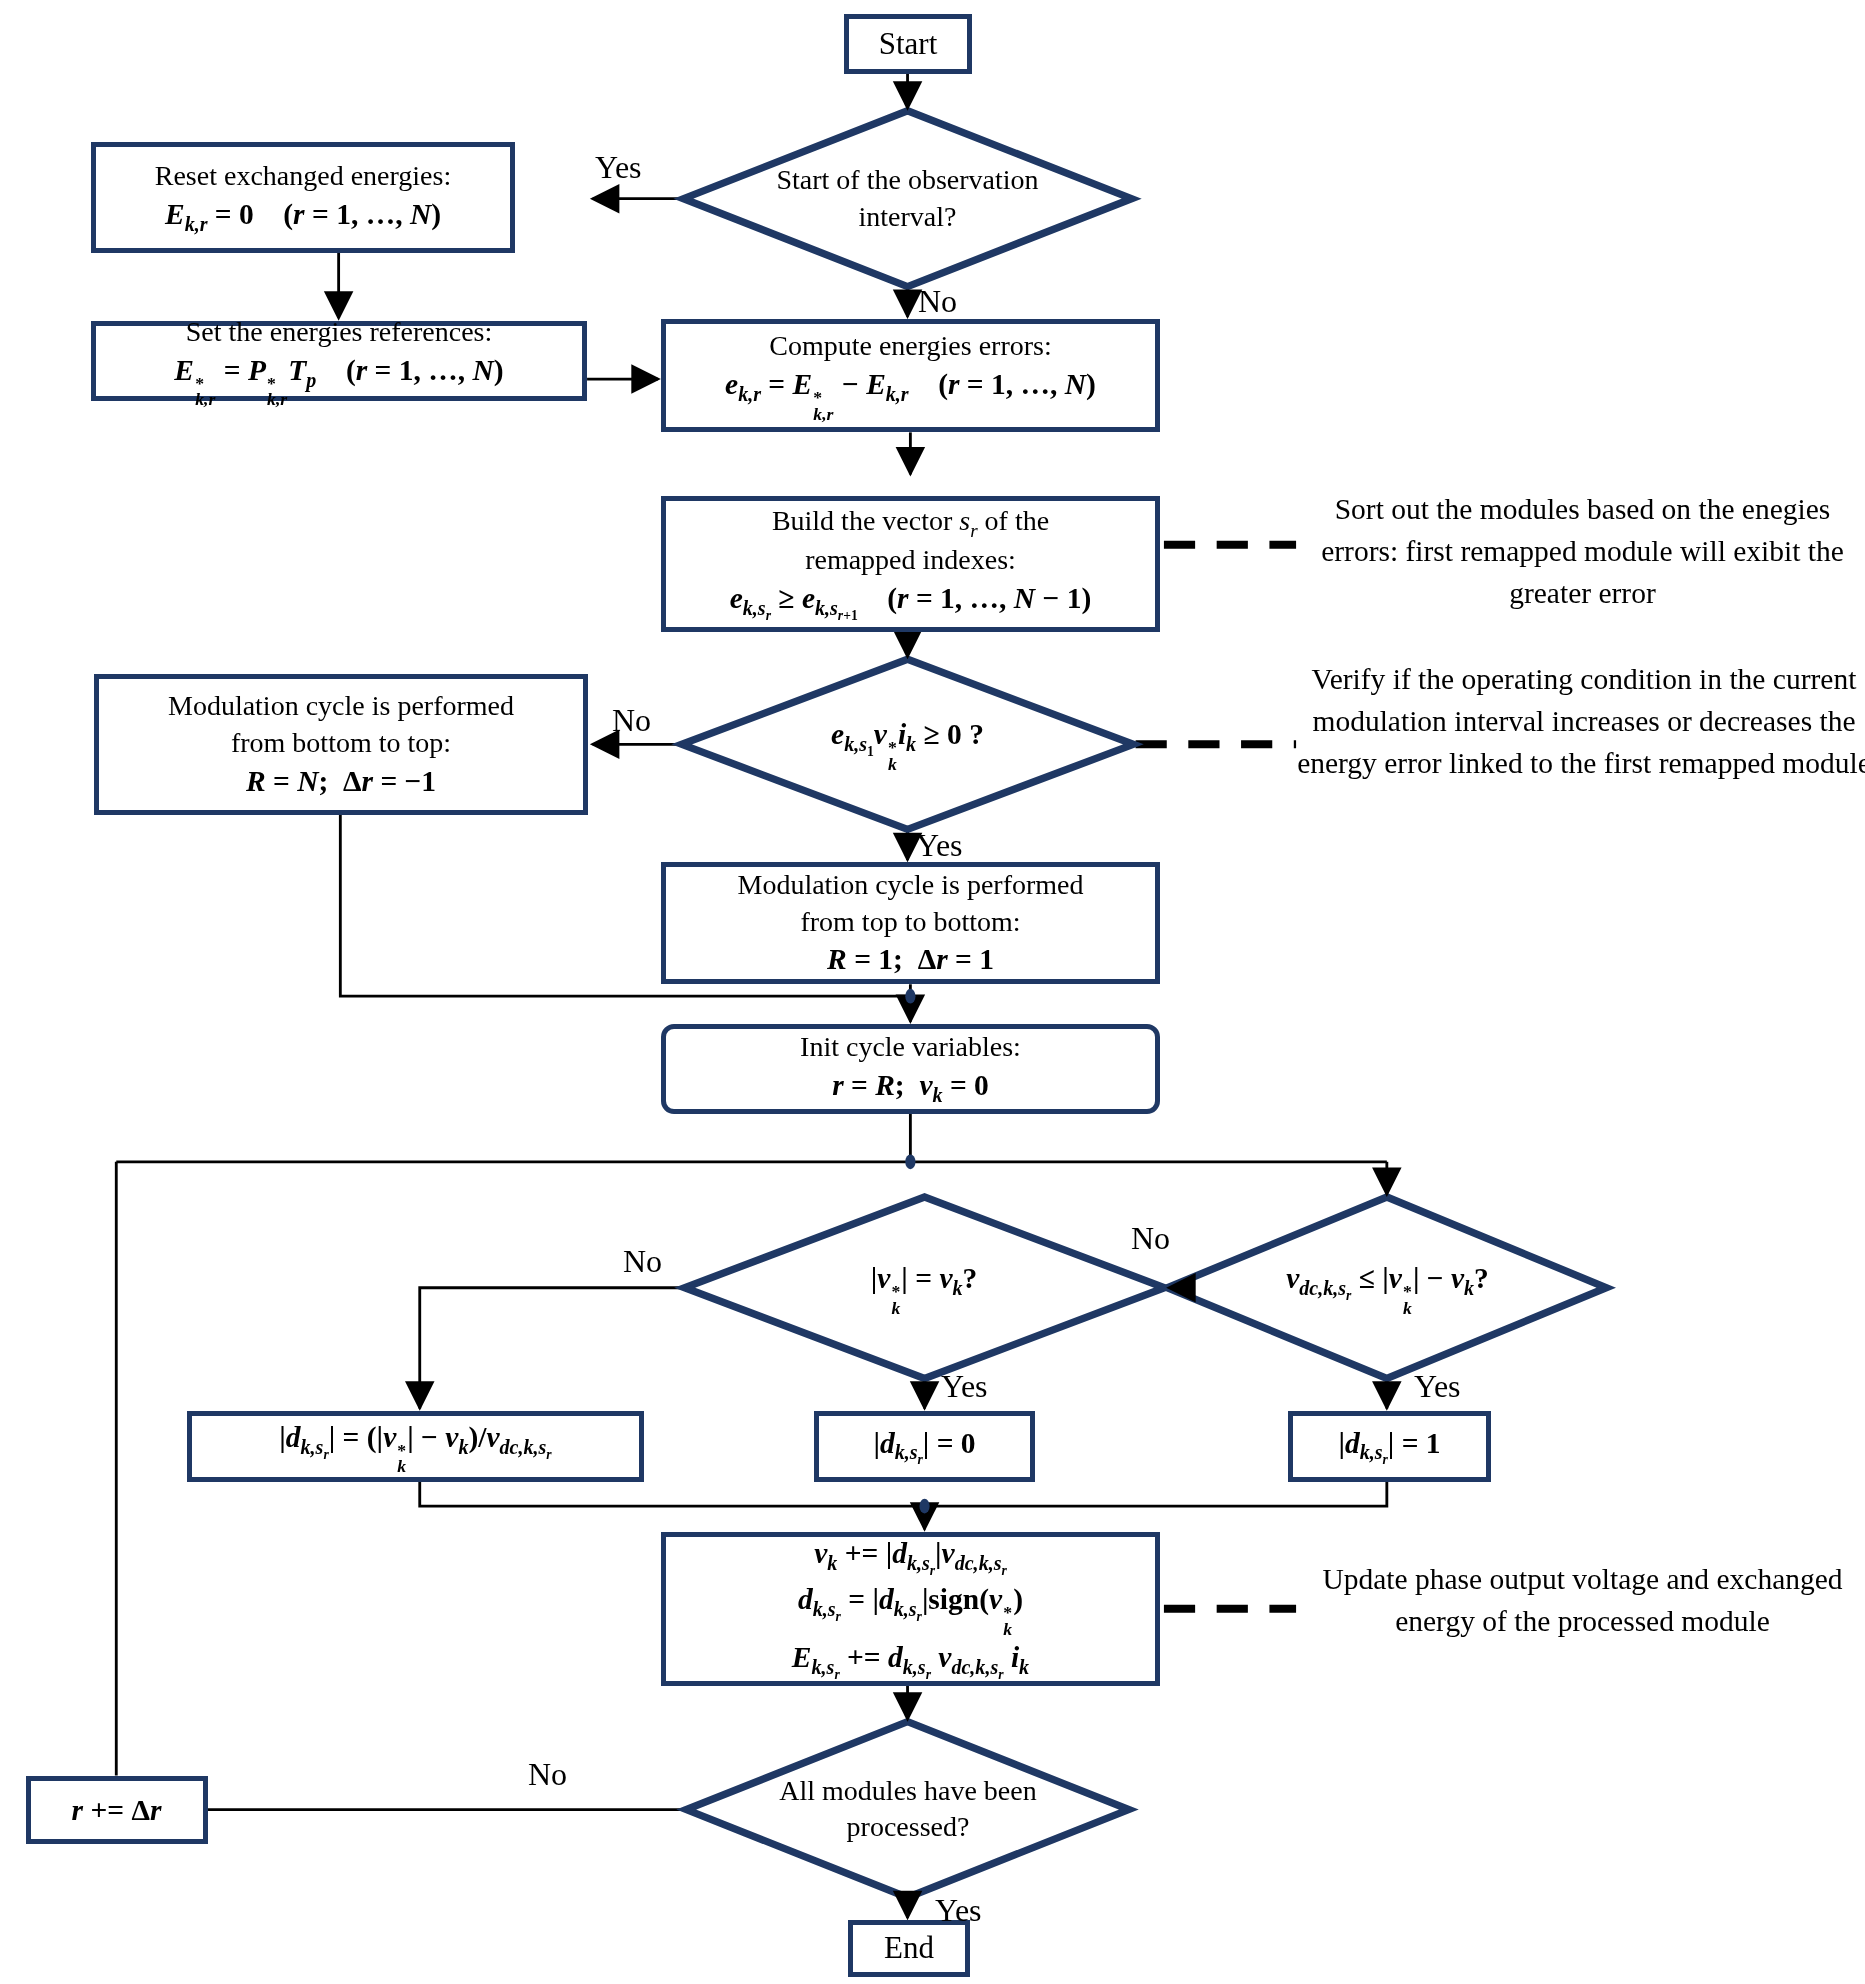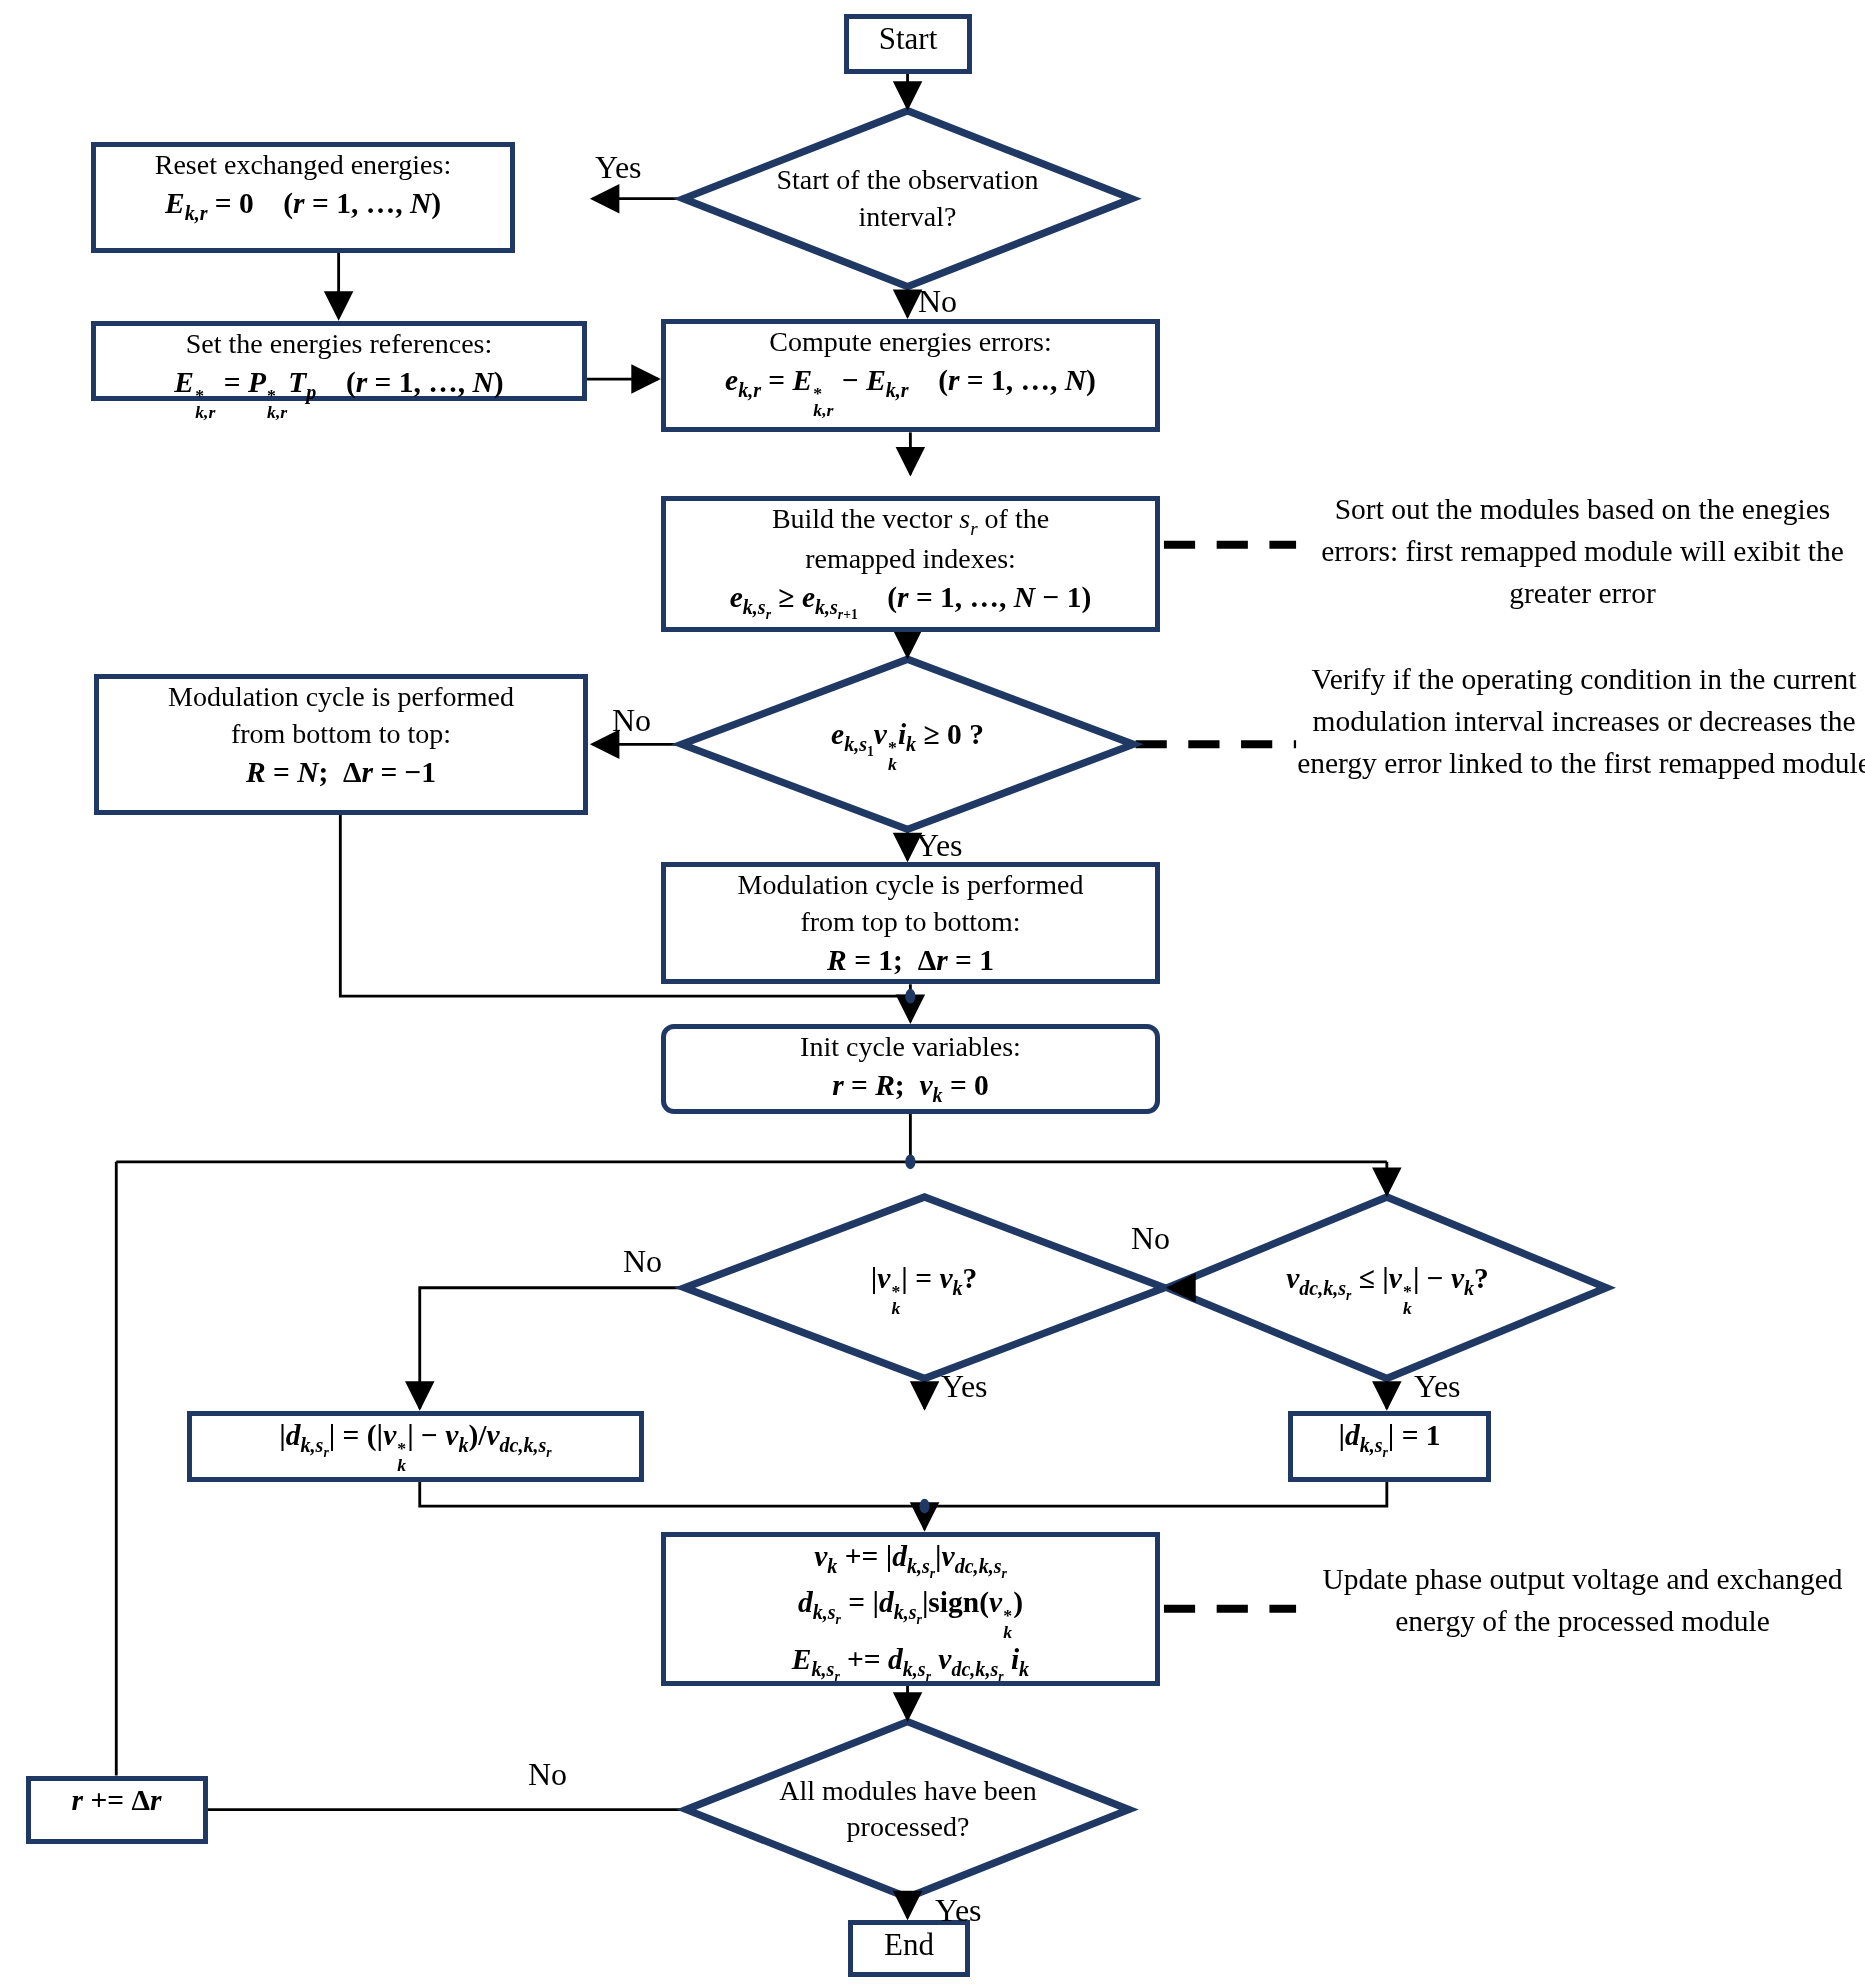--- a/index.html
+++ b/index.html
@@ -1,20 +1,20 @@
 <!DOCTYPE html>
 <html style="font-size:9px"><head>
 <meta charset="utf-8">
 <style>
   html,body{margin:0;padding:0;background:#ffffff;}
   #canvas{position:relative;width:1865px;height:1985px;background:#ffffff;
           font-family:"Liberation Serif","DejaVu Serif",serif;color:#000;}
   #wires{position:absolute;left:0;top:0;}
   .box{position:absolute;box-sizing:border-box;border:5.1px solid #1f3864;background:#fff;
-       display:flex;flex-direction:column;align-items:center;
+       display:flex;flex-direction:column;align-items:center;justify-content:center;
        text-align:center;font-size:28px;line-height:1.32;}
   .dtext{position:absolute;display:flex;flex-direction:column;align-items:center;justify-content:center;
          text-align:center;font-size:28px;line-height:1.3;background:transparent;}
   .math{font-weight:bold;font-size:29.5px;}
   .plain{font-weight:normal;}
   .elabel{position:absolute;font-size:32px;font-weight:normal;}
   .ann{position:absolute;text-align:center;font-size:29.5px;line-height:1.42;}
   .ss{display:inline-flex;flex-direction:column;align-items:flex-start;font-size:60%;
       line-height:0.95;vertical-align:-0.5em;margin:0 1.1px;}
   .ss .u,.ss .d{display:block;}
@@ -143,20 +143,23 @@
     <span class="math"><i>r</i> = <i>R</i>; <i>v<sub>k</sub></i> = 0</span>
   </div>
 
   <div class="box" style="left:187px;top:1411px;width:457px;height:71px;">
     <span class="math">|<i>d</i><sub><i>k,s<sub>r</sub></i></sub>| = (|<i>v</i><span class="ss">
           <span class="u">*</span>
           <span class="d"><i>k</i></span>
         </span>| − <i>v<sub>k</sub></i>)/<i>v</i><sub><i>dc,k,s<sub>r</sub></i></sub></span>
   </div>
 
+  <div class="box" style="left:814px;top:1411px;width:221px;height:71px;">
+    <span class="math">|<i>d</i><sub><i>k,s<sub>r</sub></i></sub>| = 0</span>
+  </div>
 
   <div class="box" style="left:1288px;top:1411px;width:203px;height:71px;">
     <span class="math">|<i>d</i><sub><i>k,s<sub>r</sub></i></sub>| = 1</span>
   </div>
 
   <div class="box" style="left:661px;top:1532px;width:499px;height:154px;">
     <span class="math"><i>v<sub>k</sub></i> += |<i>d</i><sub><i>k,s<sub>r</sub></i></sub>|<i>v</i><sub><i>dc,k,s<sub>r</sub></i></sub></span>
     <span class="math"><i>d</i><sub><i>k,s<sub>r</sub></i></sub> = |<i>d</i><sub><i>k,s<sub>r</sub></i></sub>|sign(<i>v</i><span class="ss">
           <span class="u">*</span>
           <span class="d"><i>k</i></span>

